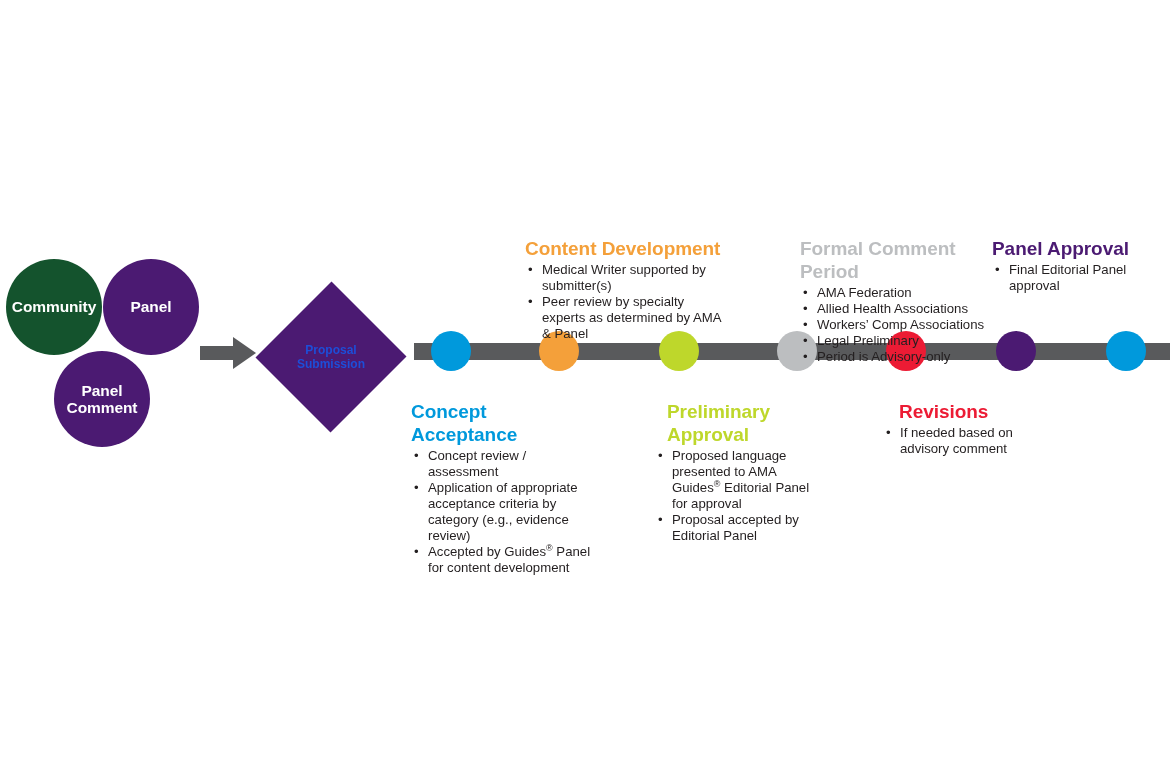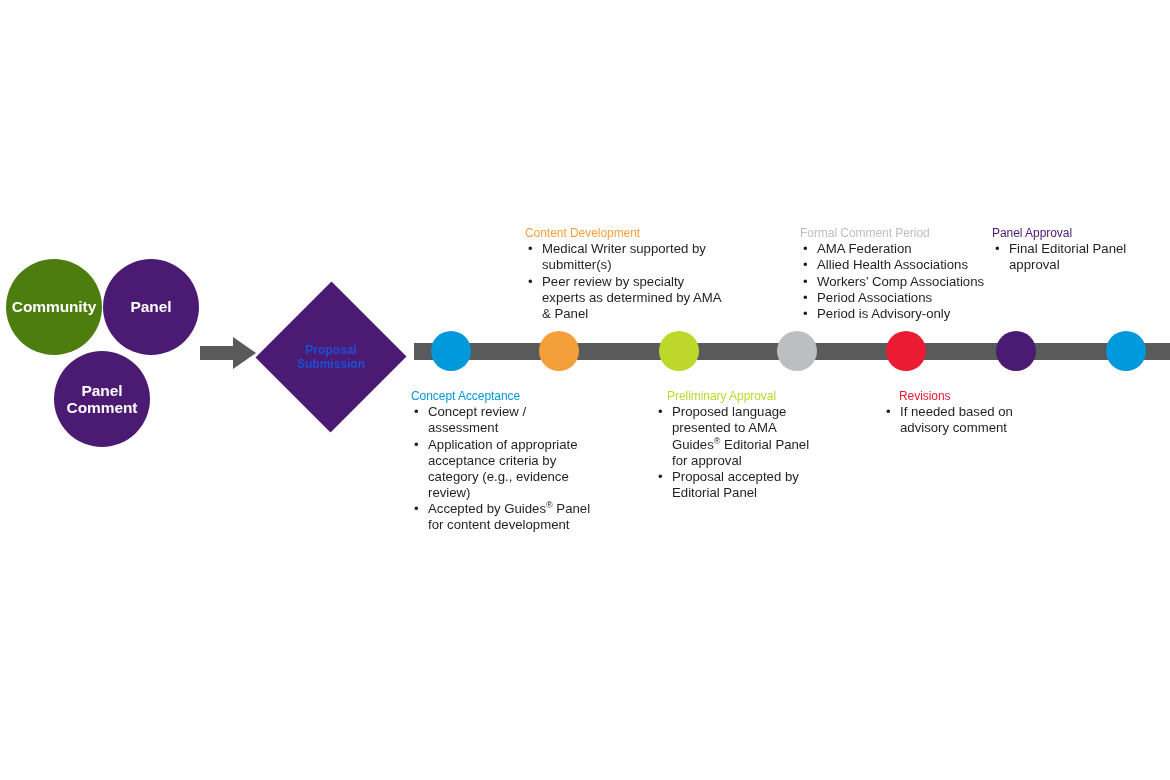--- a/index.html
+++ b/index.html
@@ -101,23 +101,23 @@
     height: 40px;
     border-radius: 50%;
     top: 331px;
   }
 
   
   .callout {
     position: absolute;
   }
   .callout h4 {
-    margin: 0 0 1px 0;
-    font-size: 12px;
-    font-weight: normal;
+    margin: 12px 0 1px 0;
+    font-size: 19px;
+    font-weight: bold;
     line-height: 1.2;
     letter-spacing: -0.05px;
   }
   .callout ul {
     margin: 0;
     padding: 0;
     list-style: none;
   }
   .callout li {
     position: relative;
@@ -137,21 +137,21 @@
     font-size: 9px;
     vertical-align: super;
     line-height: 0;
   }
 </style>
 </head>
 <body>
 
 <div class="stage">
 
-  <div class="src-circle" id="src-community" style="background: #4d7c0f;">
+  <div class="src-circle" id="src-community" style="background: #14532d;">
     <span>Community</span>
   </div>
 
   <div class="src-circle" id="src-panel" style="background: rgb(75, 26, 114);">
     <span>Panel</span>
   </div>
 
   <div class="src-circle" id="src-designee" style="background: rgb(75, 26, 114);">
     <span>
       <span>Panel</span><br>
@@ -209,21 +209,21 @@
       <li>
         <span class="bullet">•</span>
         <span>Allied Health Associations</span>
       </li>
       <li>
         <span class="bullet">•</span>
         <span>Workers’ Comp Associations</span>
       </li>
       <li>
         <span class="bullet">•</span>
-        <span>Period Associations</span>
+        <span>Legal Preliminary</span>
       </li>
       <li>
         <span class="bullet">•</span>
         <span>Period is Advisory-only</span>
       </li>
     </ul>
   </div>
 
   <div class="callout" id="co-panel-approval" style="left:992px; top:226px; width:160px;">
     <h4 style="color: rgb(75, 26, 114);">Panel Approval</h4>

